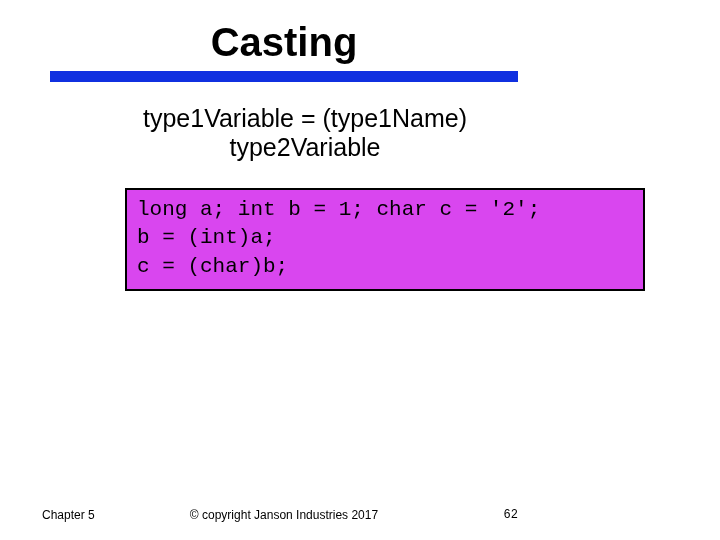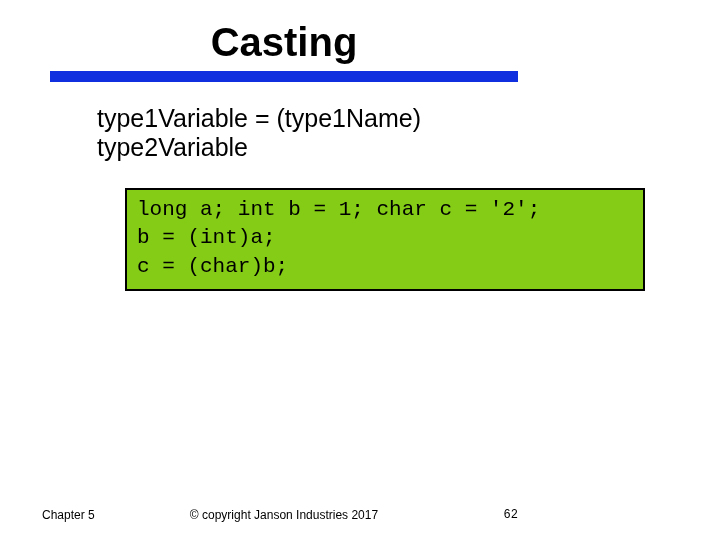--- a/index.html
+++ b/index.html
@@ -35,26 +35,27 @@
     flex: 0 0 8px;
     margin-top: 4px;
     margin-right: 14px;
   }
   .bullet-text { flex: 1; }
   .syntax {
     font-size: 25px;
     margin-left: 42px;
     margin-bottom: 26px;
     color: #000;
+    text-align: center;
   }
   .codebox {
     margin-left: 70px;
     width: 520px;
     border: 2px solid #000;
-    background: #84cc16;
+    background: #d946ef;
     padding: 6px 10px 8px 10px;
     font-family: "Courier New", Courier, monospace;
     font-size: 21px;
     line-height: 1.35;
     color: #000;
     white-space: pre;
   }
   .footer {
     position: absolute;
     left: 0; right: 0; bottom: 18px;

